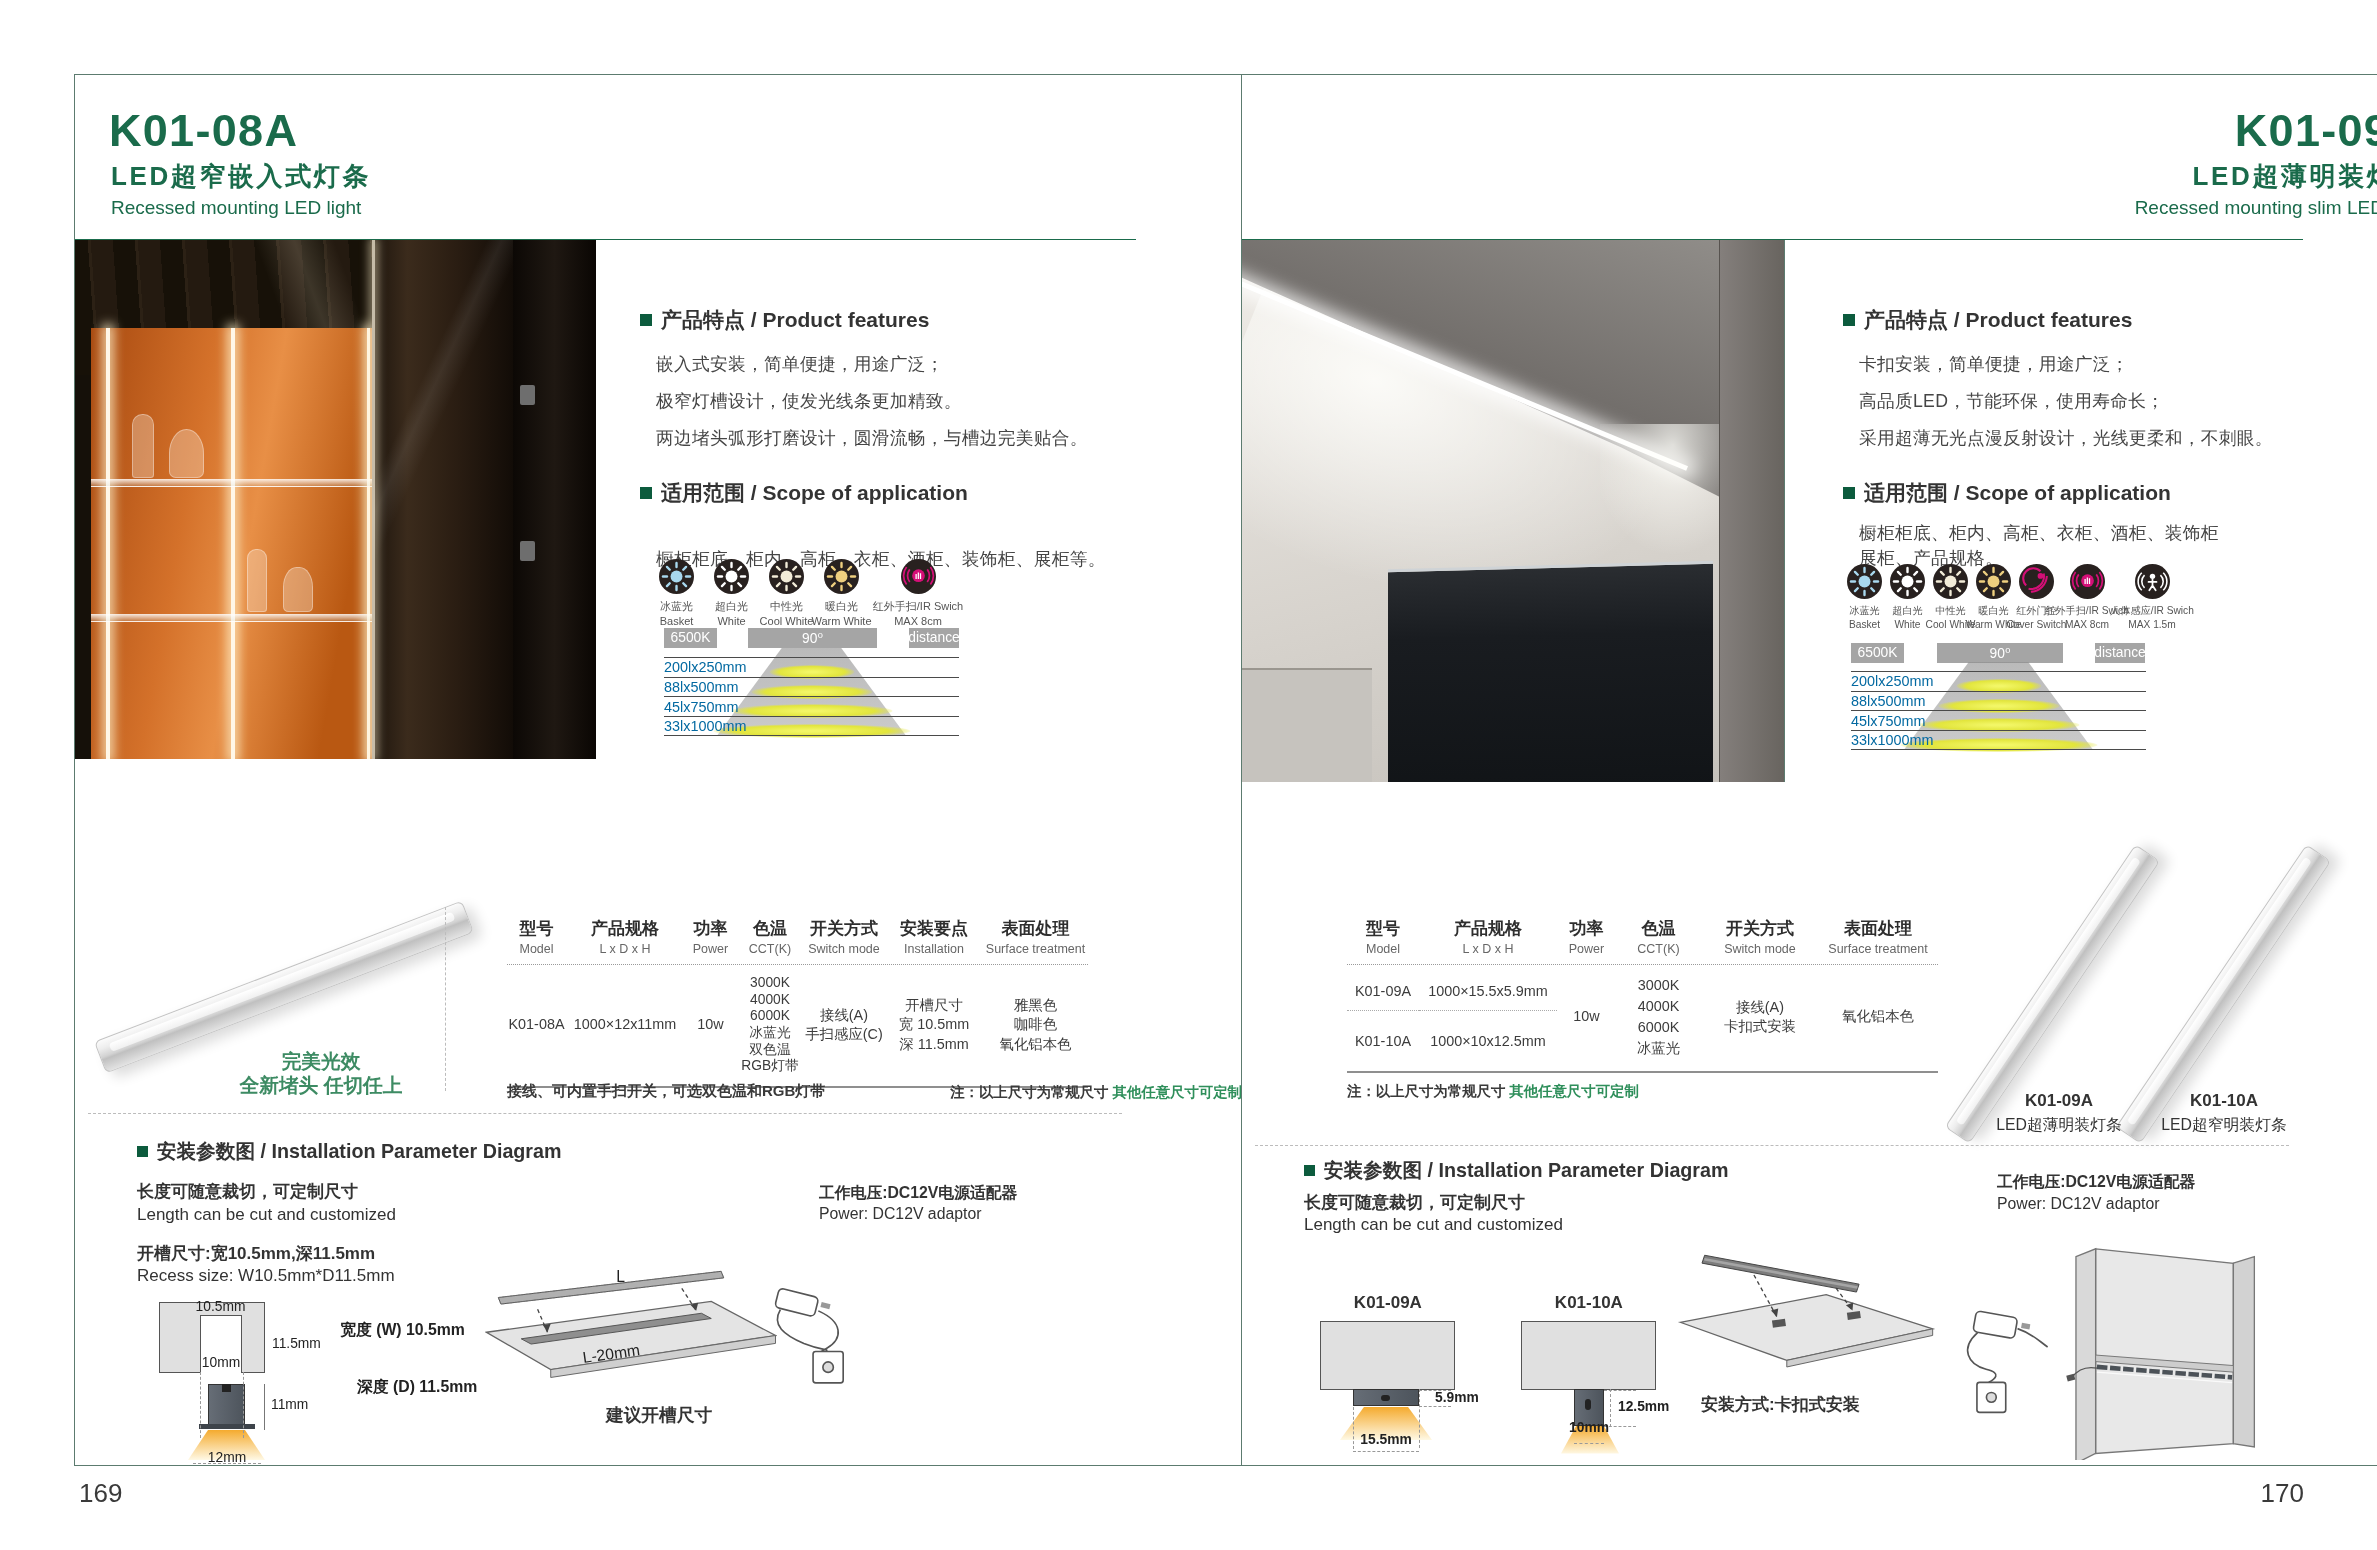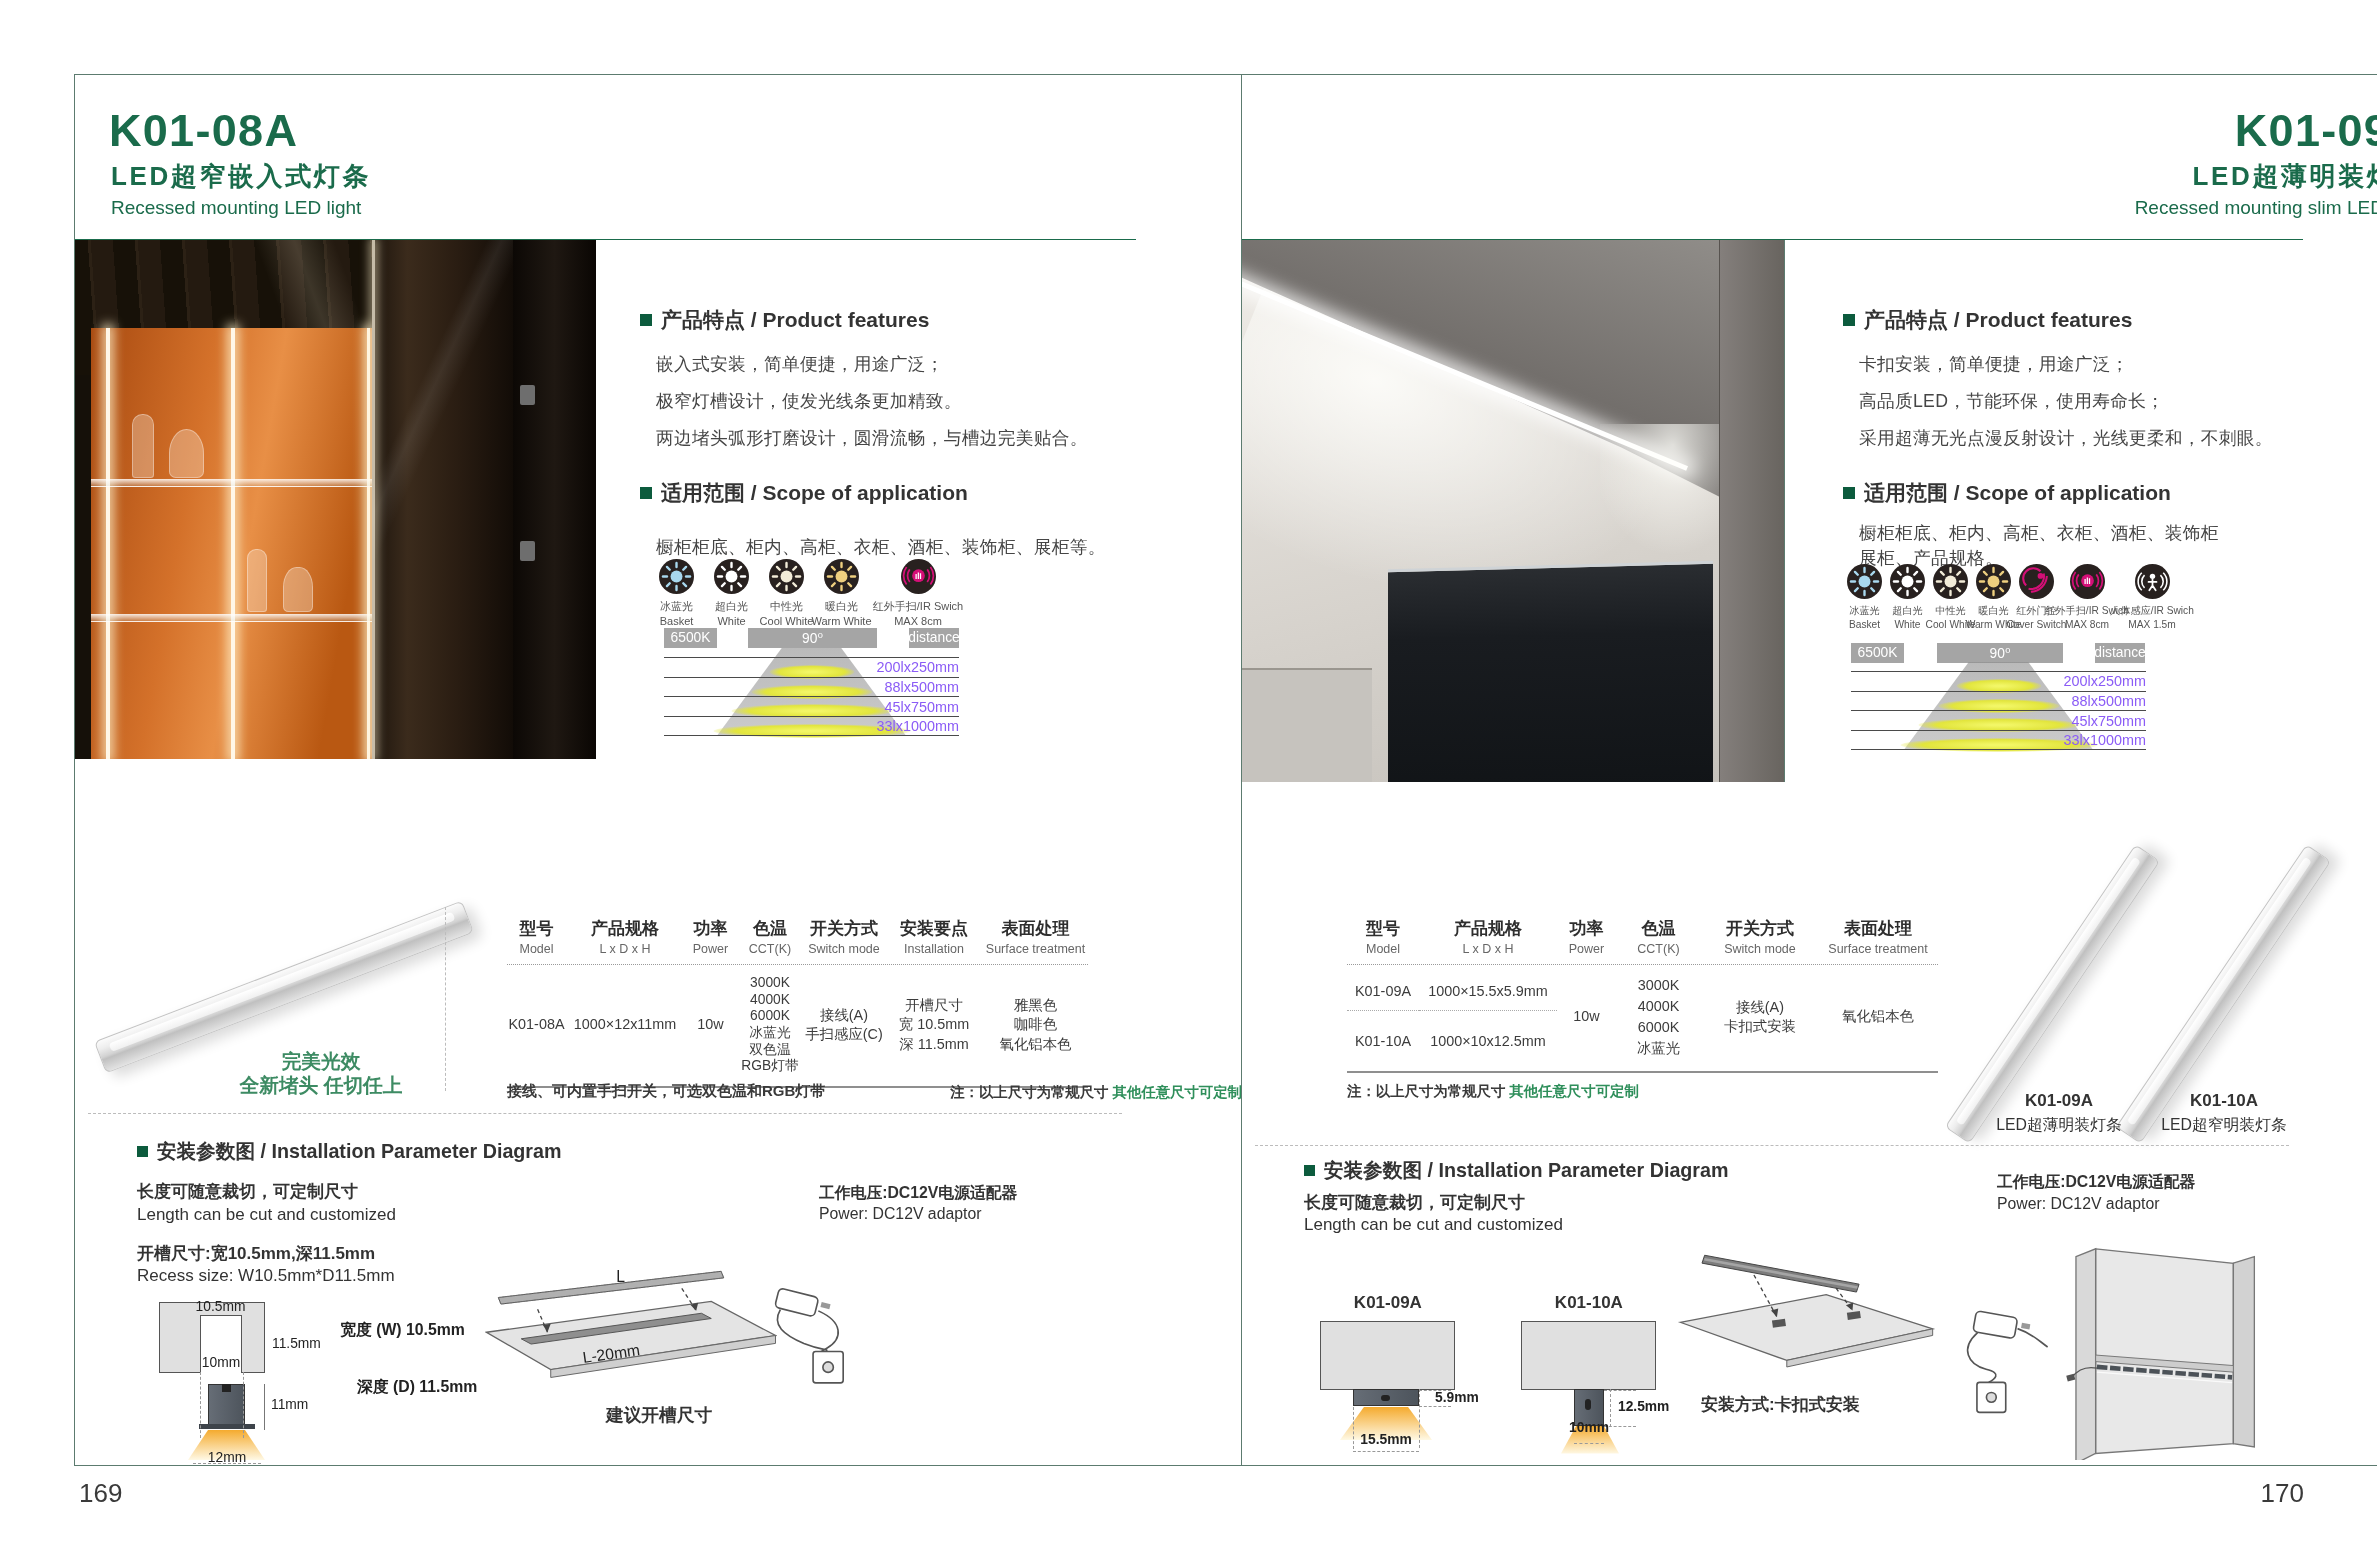--- a/index.html
+++ b/index.html
@@ -27,22 +27,22 @@
   .ilab.s{font-size:10.2px}
   
   .gbar{position:absolute;background:#a5a5a5;color:#fff;font-size:13.8px;display:flex;align-items:center;justify-content:center;height:19.7px}
   
   .beam{position:absolute;width:295px}
   .bcone{position:absolute;z-index:0;top:-9.2px;bottom:0;left:50%;transform:translateX(-50%);width:197px;
     background:linear-gradient(180deg,rgba(140,140,140,.6),rgba(190,190,190,.8));
     clip-path:polygon(35% 0,65% 0,98% 100%,2% 100%)}
   .bell{position:absolute;left:50%;transform:translateX(-50%);height:14.4px;border-radius:50%;z-index:1;
     background:radial-gradient(ellipse,#f2f666 8%,#e2e53c 55%,rgba(226,229,60,0) 74%)}
-  .brow{display:flex;justify-content:flex-end;align-items:center;height:19.7px;border-top:1.3px solid #4a4a4a;
-    font-size:14.4px;color:#8b5cf6;position:relative;z-index:2}
+  .brow{display:flex;justify-content:flex-start;align-items:center;height:19.7px;border-top:1.3px solid #4a4a4a;
+    font-size:14.4px;color:#0369a1;position:relative;z-index:2}
   .brow.last{border-bottom:1.3px solid #4a4a4a}
   
   .tgrid{display:grid}
   .th{text-align:center}
   .th .cnh{font-size:17px;font-weight:700;color:#2e2e2e}
   .th .enh{font-size:12.5px;color:#666;margin-top:2px;font-weight:400}
   .thead{border-bottom:1.3px dotted #9a9a9a;padding-bottom:7.9px}
   .tbody{border-bottom:2px solid #8f8f8f;padding:10.5px 0 11.8px}
   .td{font-size:14.4px;text-align:center;white-space:pre-line;line-height:1.35;align-self:center;color:#3c3c3c}
   .dottedB{border-bottom:1.3px dotted #aaa;padding-bottom:7.9px}
@@ -123,21 +123,21 @@
     <span>产品特点 / Product features</span>
   </div>
   <div class="abs fline" style="left:581px;top:277px">嵌入式安装，简单便捷，用途广泛；</div>
   <div class="abs fline" style="left:581px;top:314px">极窄灯槽设计，使发光线条更加精致。</div>
   <div class="abs fline" style="left:581px;top:351px">两边堵头弧形打磨设计，圆滑流畅，与槽边完美贴合。</div>
 
   <div class="abs sec" style="left:565px;top:404px">
     <span class="sq"></span>
     <span>适用范围 / Scope of application</span>
   </div>
-  <div class="abs fline" style="left:581px;top:460px">橱柜柜底、柜内、高柜、衣柜、酒柜、装饰柜、展柜等。</div>
+  <div class="abs fline" style="left:581px;top:472px">橱柜柜底、柜内、高柜、衣柜、酒柜、装饰柜、展柜等。</div>
 
   <div class="abs icons" style="left:574px;top:484px">
     <div class="icon" style="width:55px">
       <svg viewBox="0 0 44 44" width="35" height="35">
           <circle cx="22" cy="22" r="22" fill="#28211f"></circle>
           <g stroke="#a8d8ee" stroke-width="3" stroke-linecap="round">
             <line x1="22" y1="5" x2="22" y2="10"></line>
             <line x1="22" y1="34" x2="22" y2="39"></line>
             <line x1="5" y1="22" x2="10" y2="22"></line>
             <line x1="34" y1="22" x2="39" y2="22"></line>

